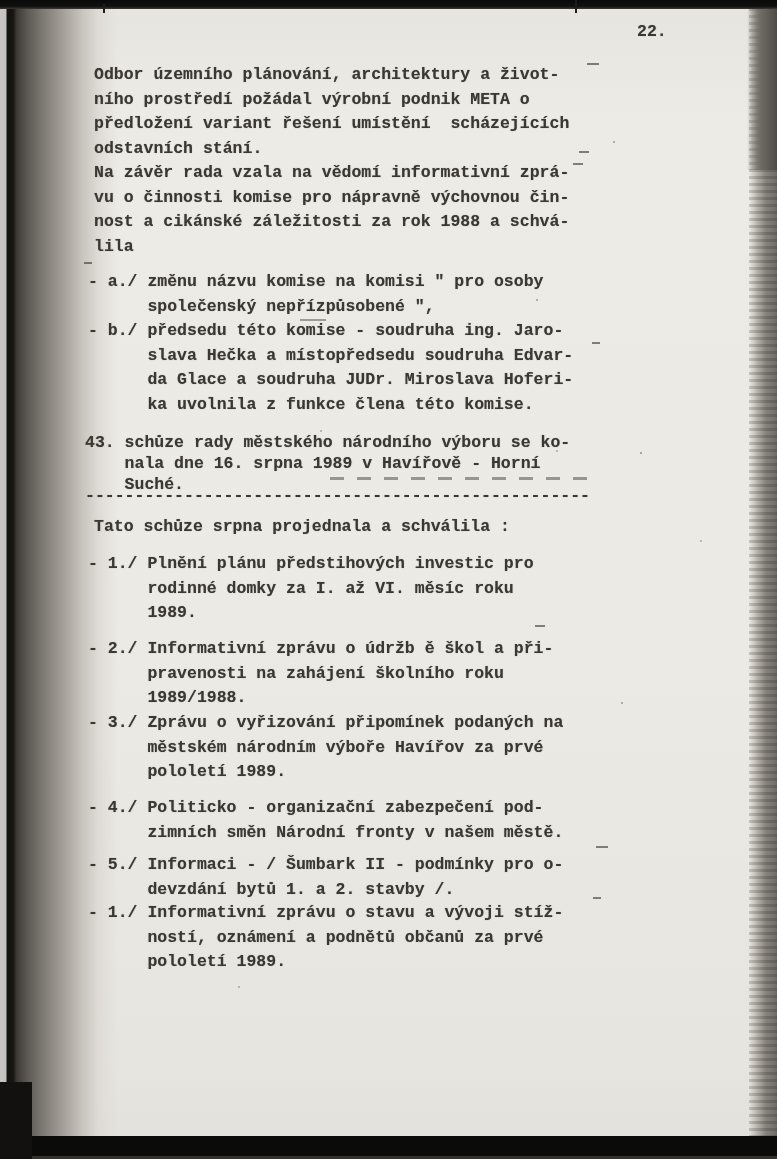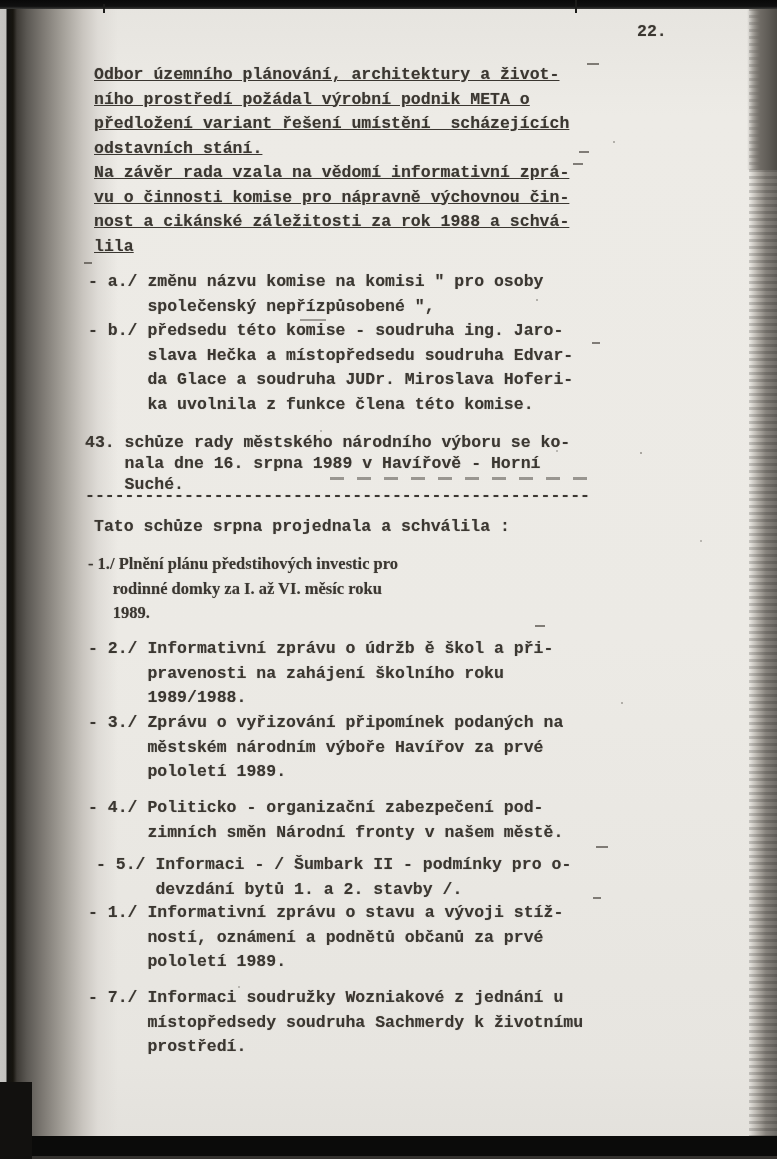--- a/index.html
+++ b/index.html
@@ -59,30 +59,30 @@
       556px 450px 0 0 rgba(70,65,58,.3), 238px 986px 0 0 rgba(70,65,58,.3),
       700px 540px 0 0 rgba(70,65,58,.3), 320px 430px 0 0 rgba(70,65,58,.3);
   }
   .tb {
     position:absolute; white-space:pre;
     font: 700 16.5px/24.5px "Liberation Mono","DejaVu Sans Mono",monospace;
     color:#3b3731; text-shadow: 0 0 1px rgba(59,55,49,0.45);
     letter-spacing:0;
   }
   .pagenum  { left:637px; top:20px; }
-  .para     { left:94px;  top:63px;text-decoration:underline; }
+  .para     { left:94px;  top:63px; }
   .listab   { left:88px;  top:270px; }
   .header55 { left:85px;  top:432px; line-height:21px; }
   .divider  { left:85px;  top:486px; line-height:20px; }
   .intro    { left:94px;  top:515px; }
-  .i1 { left:88px; top:552px;font-family:Liberation Serif, serif; }
+  .i1 { left:88px; top:552px; }
   .i2 { left:88px; top:637px; }
   .i3 { left:88px; top:711px; }
   .i4 { left:88px; top:796px; }
-  .i5 { left:96px; top:853px; }
+  .i5 { left:88px; top:853px; }
   .i6 { left:88px; top:901px; }
   .i7 { left:88px; top:986px; }
   .i8 { left:88px; top:1065px; }
 </style>
 </head>
 <body>
 
 <div class="page">
 
   <div class="edge edge-left"></div>
@@ -142,17 +142,14 @@
   <div class="tb item i3">- 3./ Zprávu o vyřizování připomínek podaných na
       městském národním výboře Havířov za prvé
       pololetí 1989.</div>
   <div class="tb item i4">- 4./ Politicko - organizační zabezpečení pod-
       zimních směn Národní fronty v našem městě.</div>
   <div class="tb item i5">- 5./ Informaci - / Šumbark II - podmínky pro o-
       devzdání bytů 1. a 2. stavby /.</div>
   <div class="tb item i6">- 1./ Informativní zprávu o stavu a vývoji stíž-
       ností, oznámení a podnětů občanů za prvé
       pololetí 1989.</div>
-  <div class="tb item i7">- 7./ Informaci soudružky Wozniakové z jednání u
-      místopředsedy soudruha Sachmerdy k životnímu
-      prostředí.</div>
 
 </div>
 
 </body></html>

